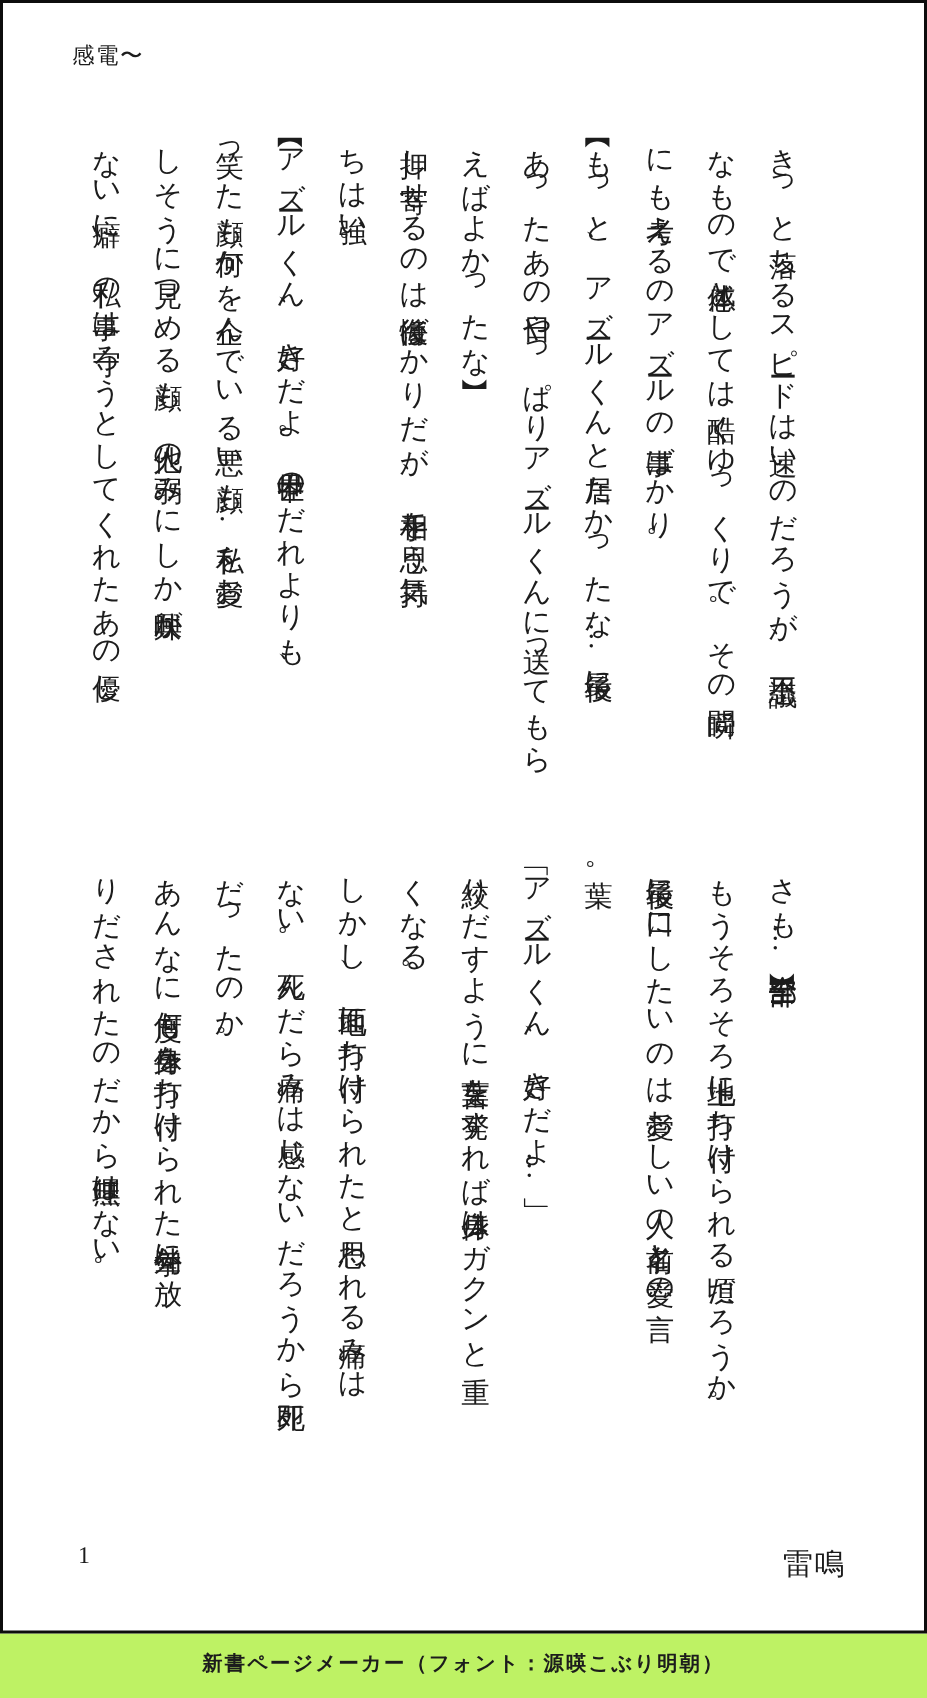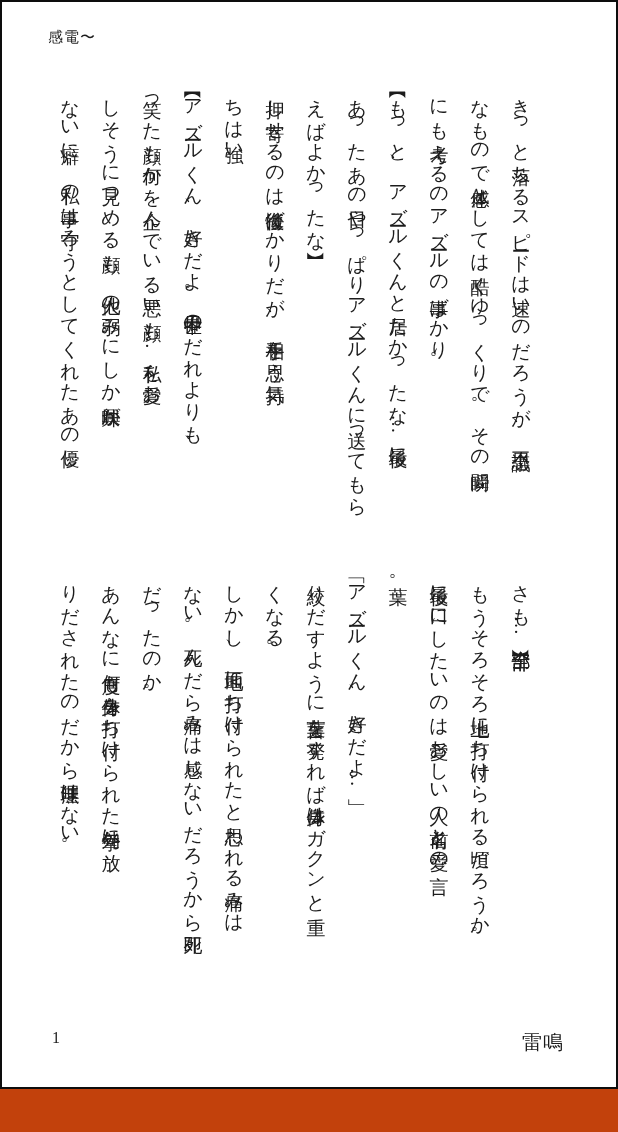--- a/index.html
+++ b/index.html
@@ -4,21 +4,21 @@
 <style>
   html, body {
     margin: 0;
     padding: 0;
     background: #ffffff;
   }
   .page {
     position: relative;
     width: 618px;
     height: 1132px;
-    background: #c2410c;
+    background: #bef264;
     color: #1c1c1c;
     font-family: "Liberation Serif", "DejaVu Serif", serif;
     overflow: hidden;
     text-decoration: underline;
   }
   .frame {
     position: absolute;
     left: 0;
     top: 0;
     width: 618px;
@@ -115,13 +115,14 @@
         <div class="tcol">だったのか。</div>
         <div class="tcol">あんなに何度も身体を打ち付けられた挙句外に放</div>
         <div class="tcol">りだされたのだから無理はない。</div>
       </div>
 
     <div class="page-number">1</div>
 
     <div class="author">雷鳴</div>
   </div>
 
+  <div class="caption">新書ページメーカー（フォント：源暎こぶり明朝）</div>
 </div>
 
 </body></html>

